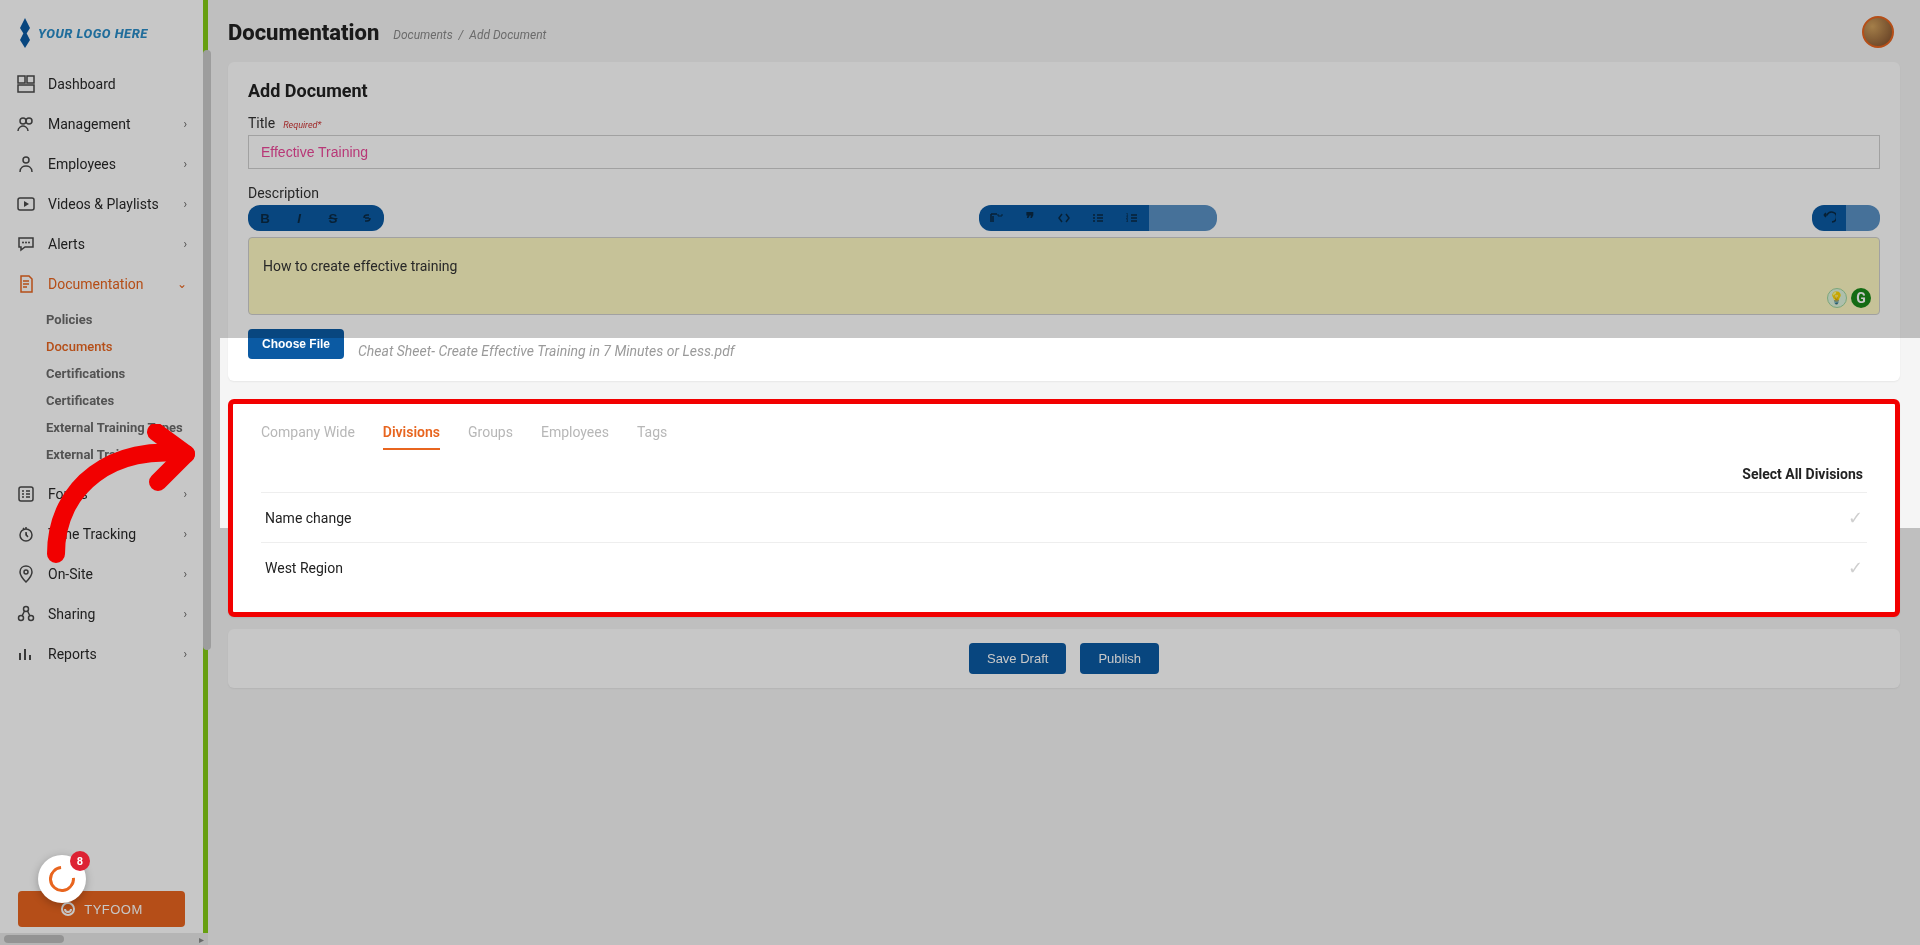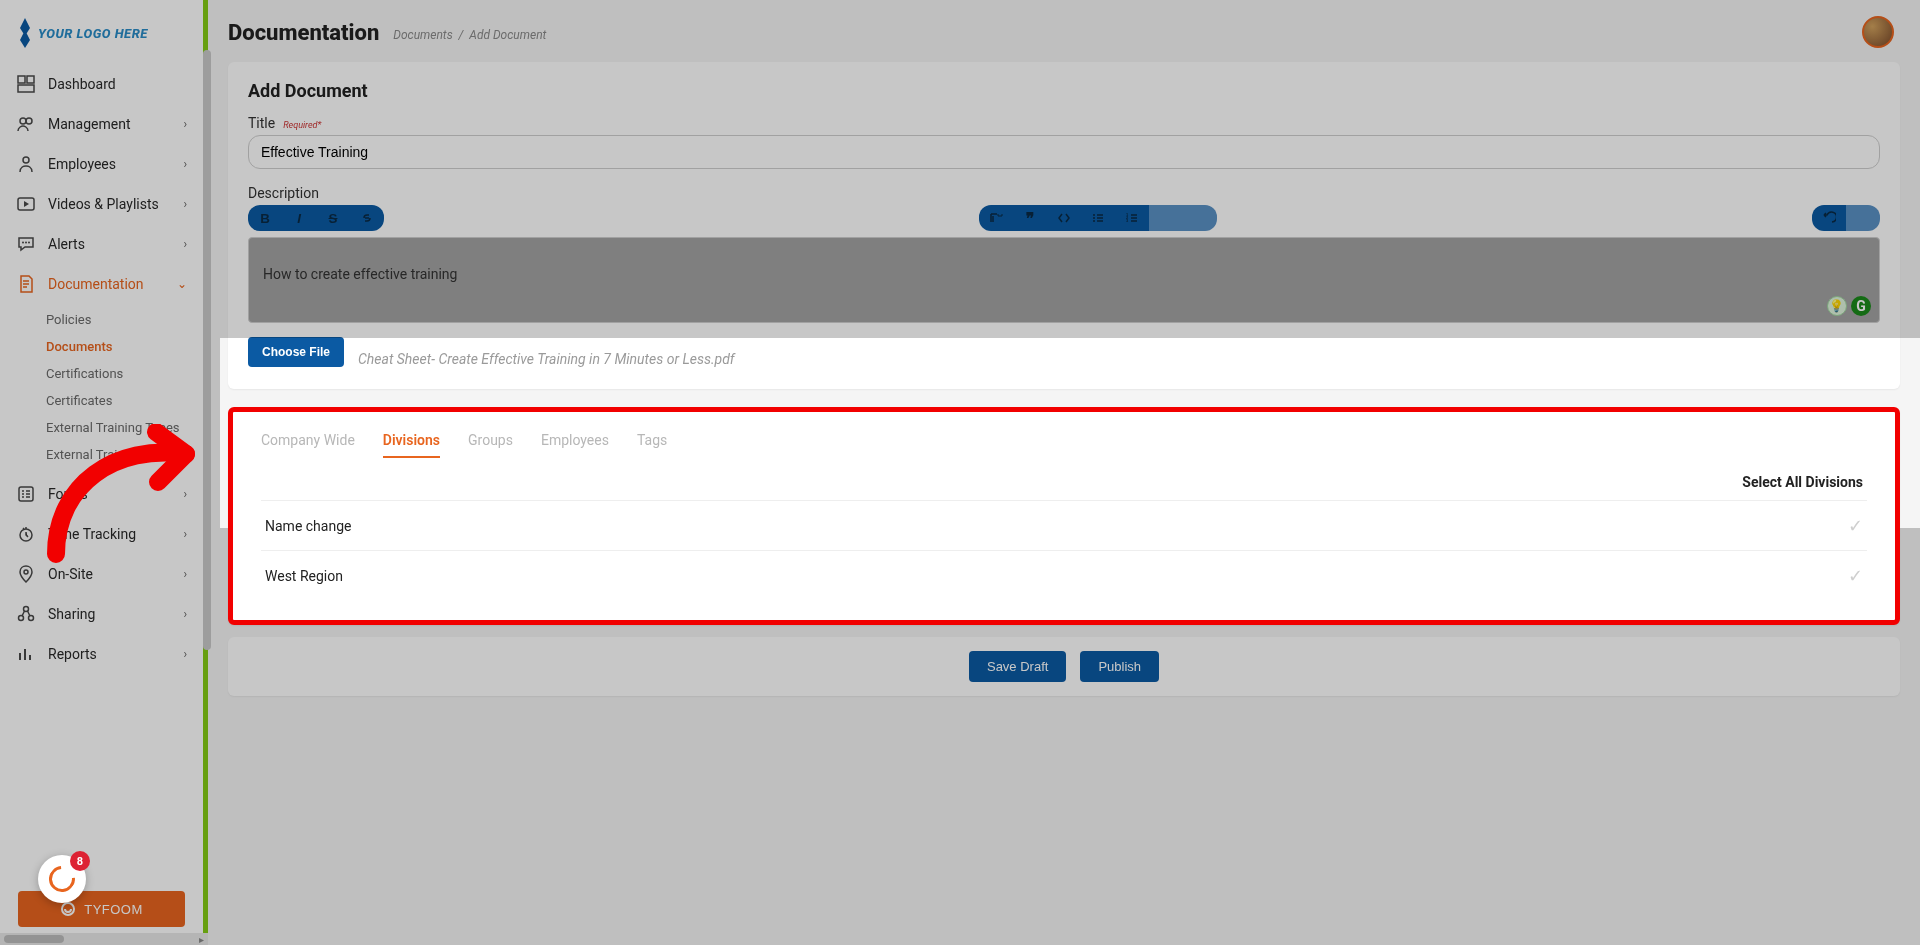--- a/index.html
+++ b/index.html
@@ -18,21 +18,21 @@
 .sidebar .logo-row { display: flex; align-items: center; gap: 6px; padding: 18px 14px 16px 18px; }
 .sidebar .logo-mark { width: 14px; height: 30px; color: #0b5aa3; }
 .sidebar .logo-text { font-size: 13px; font-weight: 800; font-style: italic; letter-spacing: 0.5px; color: #2a8cc7; }
 .sidebar-nav { flex: 1; overflow-y: auto; padding-bottom: 10px; }
 .nav-item { display: flex; align-items: center; gap: 12px; padding: 10px 16px; font-size: 14px; color: #2a2a2a; cursor: pointer; position: relative; }
 .nav-item .icon { width: 20px; height: 20px; display: flex; align-items: center; justify-content: center; color: #4a4a4a; }
 .nav-item .chevron { margin-left: auto; color: #666; font-size: 12px; }
 .nav-item.active, .nav-item.active .icon { color: #e8651f; }
 .nav-item.active .chevron { color: #e8651f; }
 .sub-items { padding: 2px 0 6px 46px; }
-.sub-item { font-size: 13px; color: #6b6b6b; padding: 6px 0; cursor: pointer; }
+.sub-item { font-size: 13px; color: #6b6b6b; padding: 6px 0; cursor: pointer; font-weight: bold; }
 .sub-item.active { color: #e8651f; font-weight: 500; }
 .footer-btn-wrap { padding: 14px 18px 18px; }
 .footer-btn { display: flex; align-items: center; justify-content: center; gap: 8px; width: 100%; background: #e8651f; color: #fff; font-weight: 400; font-size: 13px; letter-spacing: 0.5px; padding: 10px 0; border-radius: 4px; border: none; cursor: pointer; }
 .footer-btn .mark { width: 16px; height: 16px; }
 .scrollbar-stub { position: absolute; right: -8px; top: 50px; width: 8px; height: 600px; background: #c9c9c9; border-radius: 4px; }
 .bottom-scroll { height: 12px; background: #e8e8e8; position: absolute; left: 0; bottom: 0; width: 208px; display:flex; align-items:center; }
 .bottom-scroll .thumb { height:8px; width:60px; background:#bdbdbd; margin-left:4px; border-radius:4px; }
 .bottom-scroll .arrow { margin-left:auto; margin-right:4px; color:#888; font-size:10px; }
 
 
@@ -44,29 +44,29 @@
 .main { flex: 1; display: flex; flex-direction: column; padding: 0 12px 0 12px; height: 945px; }
 .topbar { display:flex; align-items:center; padding: 16px 14px 8px 8px; gap: 14px; }
 .topbar h1 { font-size: 22px; font-weight: 800; color: #222; }
 .topbar .crumb { font-size: 12px; color: #8a8a8a; font-style: italic; margin-top: 6px; }
 .topbar .avatar { margin-left: auto; width: 32px; height: 32px; border-radius: 50%; background: radial-gradient(circle at 30% 30%, #d2a25e, #7a4a2a); border: 2px solid #e8651f; }
 
 .card { background: #fff; border-radius: 6px; padding: 18px 20px 22px; margin: 6px 8px 12px 8px; box-shadow: 0 1px 2px rgba(0,0,0,0.06); position: relative; }
 .card h2 { font-size: 18px; font-weight: 700; color: #222; margin-bottom: 14px; }
 .field-label { font-size: 14px; color: #333; margin-bottom: 4px; display:flex; align-items:baseline; gap:8px; }
 .field-label .req { font-size: 9px; color: #c33; font-style: italic; }
-.text-input { width: 100%; border: 1px solid #cfcfcf; border-radius: 12px; padding: 8px 12px; font-size: 14px; color: #000000; margin-bottom: 16px; background:#fff; }
+.text-input { width: 100%; border: 1px solid #cfcfcf; border-radius: 0; padding: 8px 12px; font-size: 14px; color: #ec4899; margin-bottom: 16px; background:#fff; }
 .toolbar { display:flex; align-items:center; gap: 2px; margin: 4px 0 6px; }
 .toolbar .group { display:flex; }
 .toolbar button { width: 34px; height: 26px; border: none; background: #0b5aa3; color: #0a2a44; display:flex; align-items:center; justify-content:center; font-weight:700; cursor:pointer; }
 .toolbar button:first-child { border-radius: 12px 0 0 12px; }
 .toolbar button:last-child { border-radius: 0 12px 12px 0; }
 .toolbar .muted { background: #5a91c4; color:#cfe0f0; }
 .toolbar .spacer { flex: 1; }
-.editor-body { border: 1px solid #cfcfcf; border-radius: 4px; padding: 28px 14px 40px; font-size: 14px; color: #333; position:relative; background:#a3a3a3; }
+.editor-body { border: 1px solid #cfcfcf; border-radius: 4px; padding: 20px 14px 40px; font-size: 14px; color: #333; position:relative; background:#fef9c3; }
 .editor-icons-br { position:absolute; right:8px; bottom:6px; display:flex; gap:4px; }
 .editor-icons-br .g { width:20px; height:20px; border-radius:50%; display:flex; align-items:center; justify-content:center; font-weight:700; }
 .editor-icons-br .bulb { background:#dff5dd; color:#1a8a1a; border:1px solid #9ed59e; font-size:12px; }
 .editor-icons-br .gr { background:#1a8a1a; color:#fff; }
 
 .file-row { display:flex; align-items:flex-end; gap: 14px; margin-top: 14px; }
 .choose-btn { background:#0b5aa3; color:#fff; border:none; border-radius:4px; padding:8px 14px; font-size:12px; font-weight:600; cursor:pointer; }
 .file-name { font-size: 14px; color: #9a9a9a; font-style: italic; }
 
 

